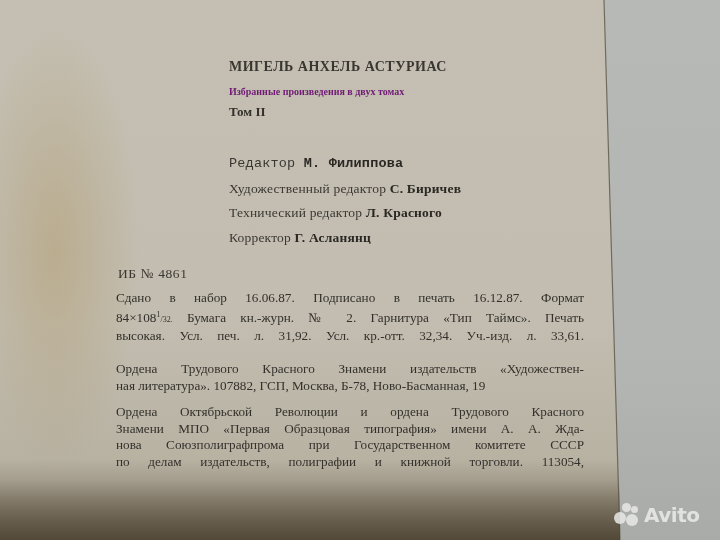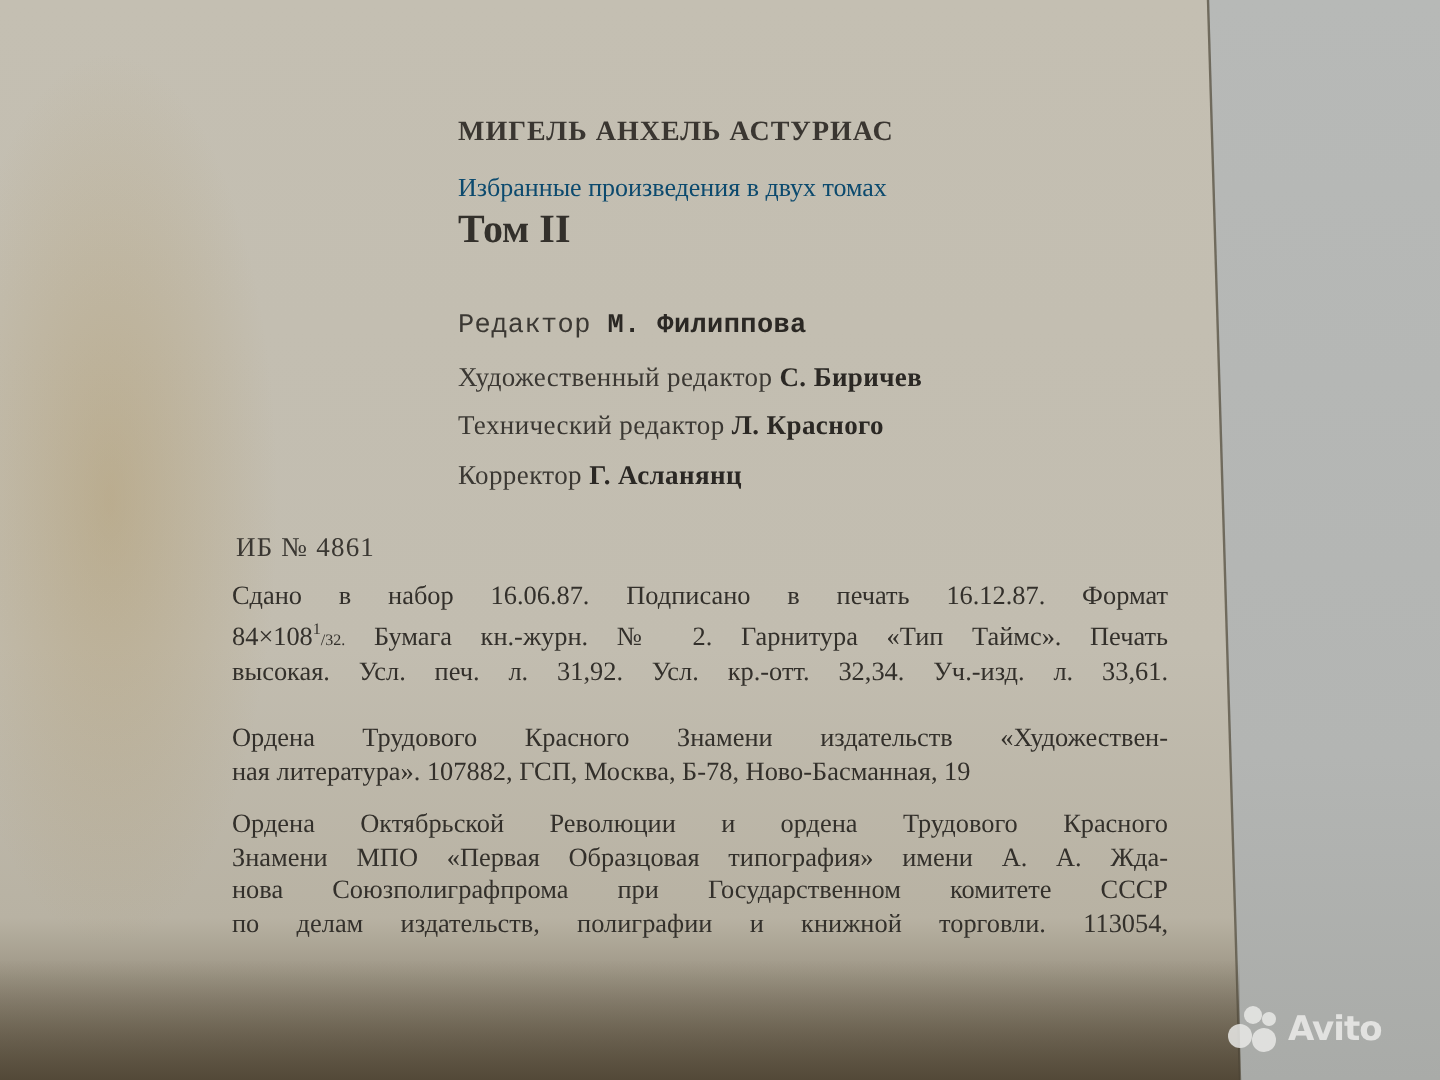--- a/index.html
+++ b/index.html
@@ -21,39 +21,39 @@
     background: linear-gradient(180deg, #b7b9b7 0%, #b3b5b3 70%, #a9aba8 100%);
     clip-path: polygon(604px 0, 720px 0, 720px 540px, 620px 540px);
   }
   .bottom-shadow {
     position:absolute; left:0; right:100px; bottom:0; height:60px;
     background: linear-gradient(180deg, rgba(60,50,35,0) 0%, rgba(60,50,35,0.55) 100%);
     clip-path: polygon(0 0, 620px 0, 620px 60px, 0 60px);
   }
   .txt { position:absolute; color:#2e2b27; white-space:nowrap; }
   .author { left:229px; top:59px; font-size:14px; letter-spacing:0.5px; font-weight:bold; color:#3a3631; }
-  .title1 { left:229px; top:86px; font-size:13px; font-weight:normal; color:#0c4a6e; }
-  .title2 { left:229px; top:104px; font-size:20px; font-weight:bold; color:#33302b; }
+  .title1 { left:229px; top:86px; font-size:10px; font-weight:bold; color:#701a75; }
+  .title2 { left:229px; top:104px; font-size:13px; font-weight:bold; color:#33302b; }
   .credit { left:229px; font-size:13.5px; color:#3b3833; letter-spacing:0.2px; }
   .credit b { color:#2b2824; }
   .c1 { top:156px;font-family:Liberation Mono, monospace; } .c2 { top:181px; } .c3 { top:205px; } .c4 { top:230px;text-align:center; }
   .ib { left:118px; top:266px; font-size:13.5px; color:#3a3732; letter-spacing:0.6px; }
   .block { position:absolute; left:116px; width:468px; color:#33302b; font-size:13.2px; line-height:16.5px; }
   .block .ln { display:block; white-space:nowrap; text-align:justify; text-align-last:justify; }
   .block .ln.last { text-align-last:left; }
   .pub1 { top:290px; }
   .pub2 { top:361px; }
   .pub3 { top:404px; }
   .avito {
     position:absolute; left:614px; top:501px; width:100px; height:28px;
     display:flex; align-items:center; gap:4px; opacity:0.85;
   }
   .avito-dots { position:relative; width:26px; height:24px; }
   .avito-dots span { position:absolute; border-radius:50%; background:#e9e9e7; }
-  .avito-word { color:#ececea; font-family:"DejaVu Sans", sans-serif; font-weight:bold; font-size:17px; letter-spacing:-0.5px; }
+  .avito-word { color:#ececea; font-family:"DejaVu Sans", sans-serif; font-weight:bold; font-size:20px; letter-spacing:-0.5px; }
   .sup { font-size:8px; vertical-align:super; }
   .sub { font-size:8px; }
 </style>
 </head>
 <body>
 
 <div class="photo">
   <div class="right-page"></div>
   <div class="page"></div>
   <svg width="720" height="540" style="position:absolute;left:0;top:0">

